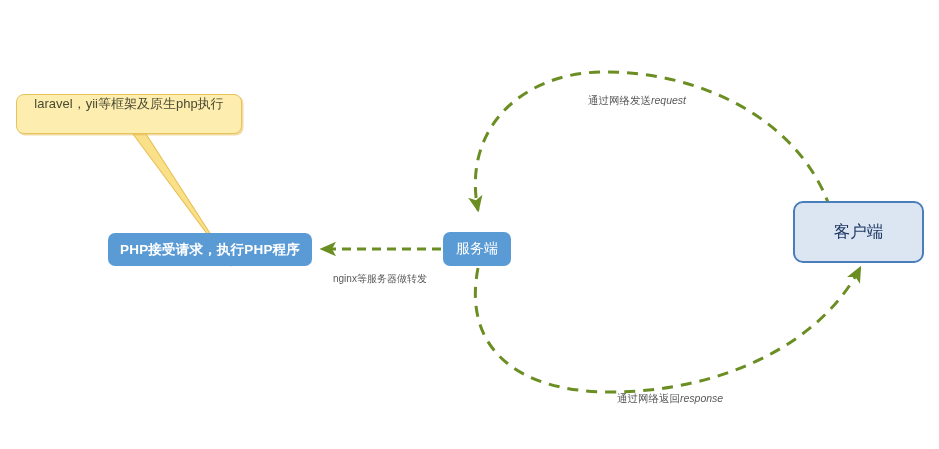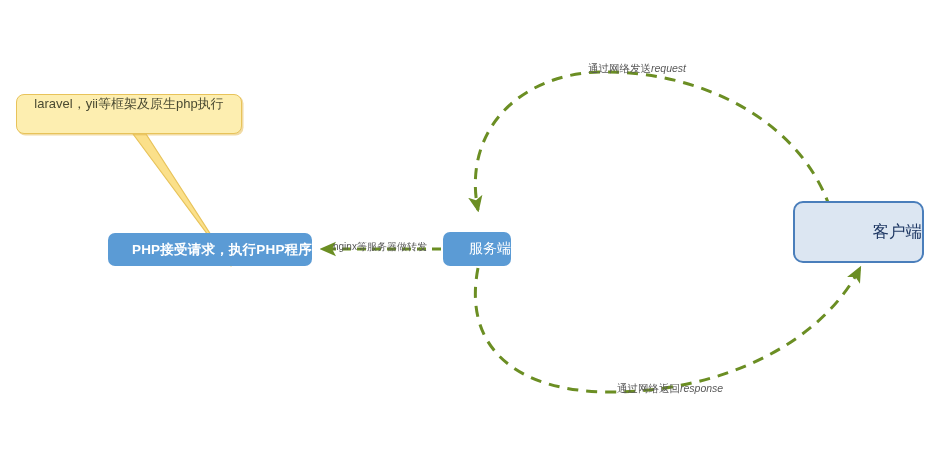--- a/index.html
+++ b/index.html
@@ -29,21 +29,21 @@
     height: 449px;
     pointer-events: none;
   }
 
   
   .node {
     position: absolute;
     box-sizing: border-box;
     display: flex;
     align-items: center;
-    justify-content: flex-end;
+    justify-content: center;
     text-align: center;
     white-space: nowrap;
   }
 
   
   #php-node {
     left: 108px;
     top: 233px;
     width: 204px;
     height: 33px;
@@ -102,27 +102,28 @@
     box-shadow: 1.5px 1.5px 0 rgba(230,190,90,0.55);
   }
 
   
   .edge-label {
     position: absolute;
     white-space: nowrap;
     color: #595959;
     font-size: 10.5px;
     line-height: 1.1;
+    margin-top: 32px;
   }
   .edge-label .en {
     font-style: italic;
   }
 
   #label-request  { left: 588px; top: 63px; }
-  #label-response { left: 617px; top: 383px; }
+  #label-response { left: 617px; top: 361px; }
   #label-forward  { left: 313px; top: 241px; font-size: 10px; padding-left: 20px; }
 </style>
 </head>
 <body>
 
 <div id="canvas">
 
   <svg class="svg-layer" viewBox="0 0 939 449">
     <defs>
       <marker id="arrow-olive" viewBox="0 0 10 10" refX="8.5" refY="5" markerWidth="5.5" markerHeight="5.5" orient="auto-start-reverse">

